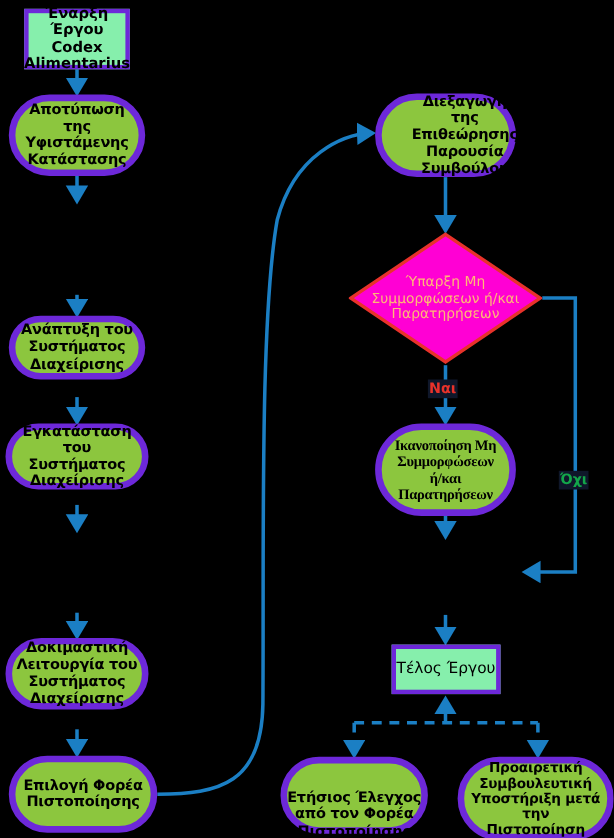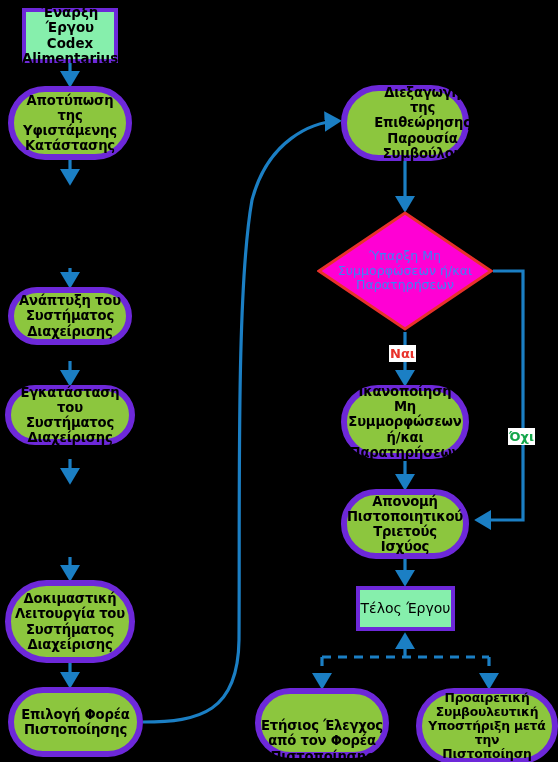--- a/index.html
+++ b/index.html
@@ -10,23 +10,23 @@
   .node{position:absolute;box-sizing:border-box;display:flex;align-items:center;
         justify-content:center;text-align:center;color:#000;line-height:1.14;}
   .proc{background:#8CC63E;border:6px solid #6d28d9;border-radius:46px/46px;
         font-weight:700;font-size:13.2px;letter-spacing:-0.2px;}
   .term{background:#86efac;border:4px solid #6d28d9;border-radius:0;
         font-weight:700;font-size:13.4px;}
   .term.plain{font-weight:400;font-size:14px;}
   .decision{position:absolute;}
   .decision .dtext{position:absolute;left:0;top:0;width:100%;height:100%;
         display:flex;align-items:center;justify-content:center;text-align:center;
-        color:#3b82f6;font-size:12.6px;font-weight:400;line-height:1.18;}
+        color:#fdba74;font-size:12.6px;font-weight:400;line-height:1.18;}
 
-  .edgelabel{position:absolute;background:#ffffff;font-size:13px;font-weight:700;
+  .edgelabel{position:absolute;background:#0f172a;font-size:13px;font-weight:700;
         line-height:1;padding:2px 1px;white-space:nowrap;}
   .lbl-yes{color:#E8322A;}
   .lbl-no{color:#13A64A;margin-top:32px;}
 </style>
 </head>
 <body>
 
 <div id="stage">
 
   <svg class="edges" viewBox="0 0 558 762">
@@ -83,21 +83,21 @@
 Διαχείρισης</span>
   </div>
 
   <div class="node proc" style="left:5px;top:385px;width:130px;height:60px;">
     <span style="white-space:pre-line;">Εγκατάσταση του
 Συστήματος
 Διαχείρισης</span>
   </div>
 
 
-  <div class="node proc" style="left:5px;top:580px;width:130px;height:83px;">
+  <div class="node proc" style="left:5px;top:580px;width:130px;height:65px;">
     <span style="white-space:pre-line;">Δοκιμαστική
 Λειτουργία του
 Συστήματος
 Διαχείρισης</span>
   </div>
 
   <div class="node proc" style="left:8px;top:687px;width:135px;height:70px;">
     <span style="white-space:pre-line;">Επιλογή Φορέα
 Πιστοποίησης</span>
   </div>
@@ -111,32 +111,27 @@
 
   <div class="decision" style="left:317px;top:211px;width:176px;height:120px;">
     <svg width="176" height="120" viewBox="0 0 176 120">
       <polygon points="88,2 174,60 88,118 2,60" fill="#FF00D4" stroke="#E8322A" stroke-width="3"></polygon>
     </svg>
     <div class="dtext" style="white-space:pre-line;">Ύπαρξη Μη
 Συμμορφώσεων ή/και
 Παρατηρήσεων</div>
   </div>
 
-  <div class="node proc" style="left:341px;top:385px;width:128px;height:74px;">
+  <div class="node proc" style="left:341px;top:385px;width:128px;height:84px;font-family:Liberation Serif, serif;">
     <span style="white-space:pre-line;">Ικανοποίηση Μη
 Συμμορφώσεων
 ή/και
 Παρατηρήσεων</span>
   </div>
 
-  <div class="node proc" style="left:341px;top:489px;width:128px;height:70px;">
-    <span style="white-space:pre-line;">Απονομή
-Πιστοποιητικού
-Τριετούς Ισχύος</span>
-  </div>
 
   <div class="node term plain" style="left:356px;top:586px;width:99px;height:45px;">
     <span style="white-space:pre-line;">Τέλος Έργου</span>
   </div>
 
   <div class="node proc" style="left:255px;top:688px;width:134px;height:70px;">
     <span style="white-space:pre-line;margin-top:36px;">Ετήσιος Έλεγχος
 από τον Φορέα
 Πιστοποίησης</span>
   </div>

